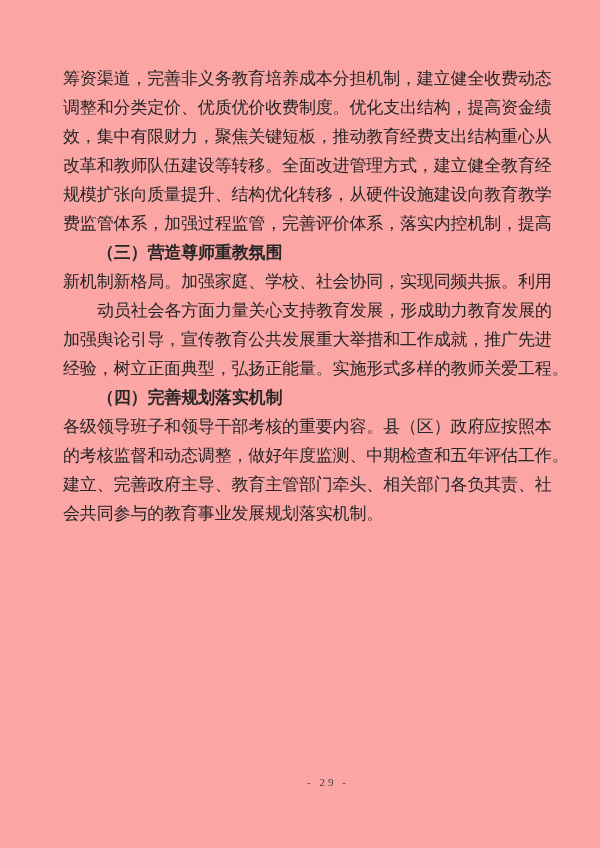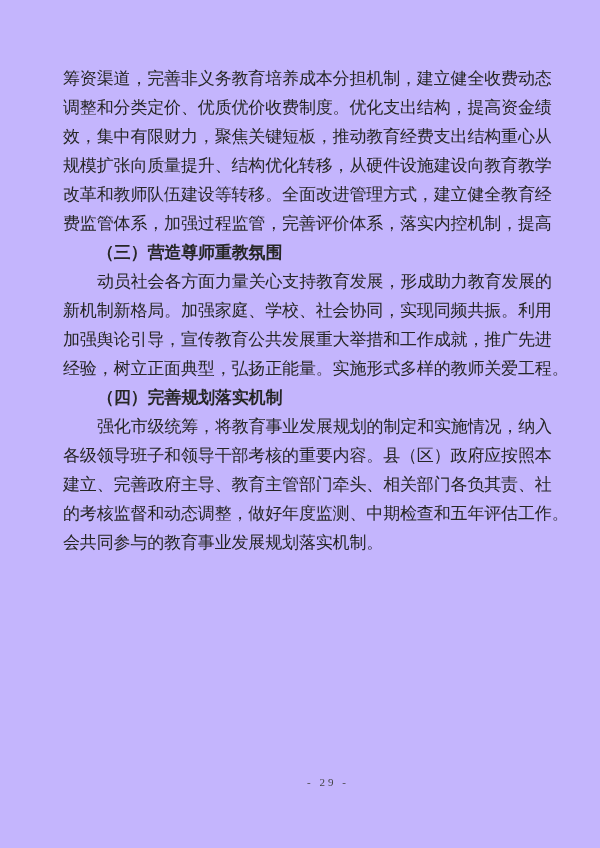--- a/index.html
+++ b/index.html
@@ -4,21 +4,21 @@
 <style>
   html, body {
     margin: 0;
     padding: 0;
     background: #fdfdfd;
   }
   .sheet {
     position: relative;
     width: 600px;
     height: 848px;
-    background: #c4b5fd;
+    background: #fca5a5;
     overflow: hidden;
     font-family: "Liberation Serif", "DejaVu Serif", serif;
     color: #262626;
   }
   .content {
     position: absolute;
     left: 63px;
     top: 64px;
     width: 482px;
   }
@@ -51,29 +51,28 @@
   }
 </style>
 </head>
 <body>
 
 <div class="sheet">
   <div class="content" id="doc-content">
       <div class="line">筹资渠道，完善非义务教育培养成本分担机制，建立健全收费动态</div>
       <div class="line">调整和分类定价、优质优价收费制度。优化支出结构，提高资金绩</div>
       <div class="line">效，集中有限财力，聚焦关键短板，推动教育经费支出结构重心从</div>
+      <div class="line">改革和教师队伍建设等转移。全面改进管理方式，建立健全教育经</div>
       <div class="line">规模扩张向质量提升、结构优化转移，从硬件设施建设向教育教学</div>
-      <div class="line">改革和教师队伍建设等转移。全面改进管理方式，建立健全教育经</div>
       <div class="line">费监管体系，加强过程监管，完善评价体系，落实内控机制，提高</div>
       <div class="heading">（三）营造尊师重教氛围</div>
+      <div class="line">新机制新格局。加强家庭、学校、社会协同，实现同频共振。利用</div>
       <div class="line indent">动员社会各方面力量关心支持教育发展，形成助力教育发展的</div>
-      <div class="line">新机制新格局。加强家庭、学校、社会协同，实现同频共振。利用</div>
       <div class="line">加强舆论引导，宣传教育公共发展重大举措和工作成就，推广先进</div>
       <div class="line">经验，树立正面典型，弘扬正能量。实施形式多样的教师关爱工程。</div>
       <div class="heading">（四）完善规划落实机制</div>
-      <div class="line indent">强化市级统筹，将教育事业发展规划的制定和实施情况，纳入</div>
       <div class="line">各级领导班子和领导干部考核的重要内容。县（区）政府应按照本</div>
+      <div class="line">的考核监督和动态调整，做好年度监测、中期检查和五年评估工作。</div>
       <div class="line">建立、完善政府主导、教育主管部门牵头、相关部门各负其责、社</div>
-      <div class="line">的考核监督和动态调整，做好年度监测、中期检查和五年评估工作。</div>
       <div class="line">会共同参与的教育事业发展规划落实机制。</div>
     </div>
   <div class="pagenum">- 29 -</div>
 </div>
 
 </body></html>

